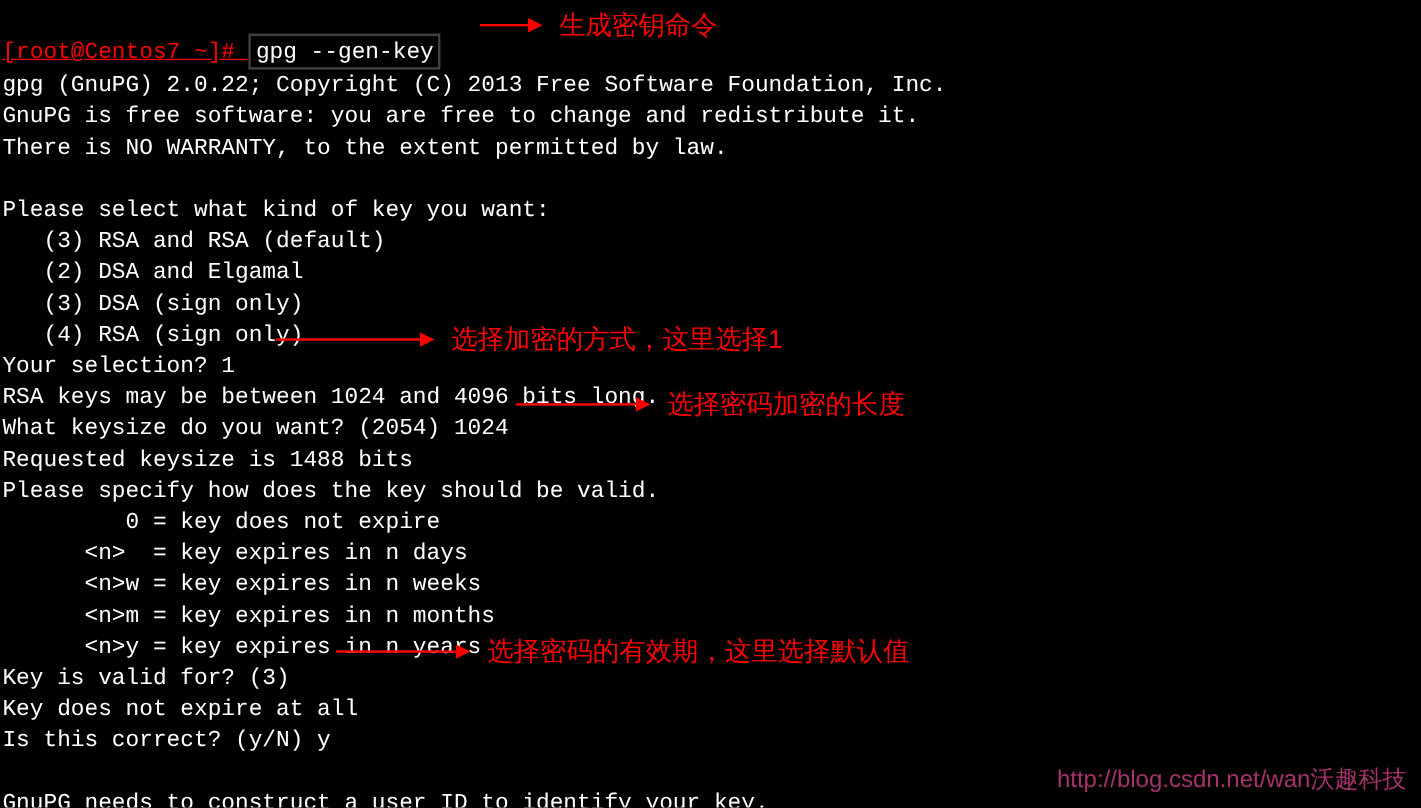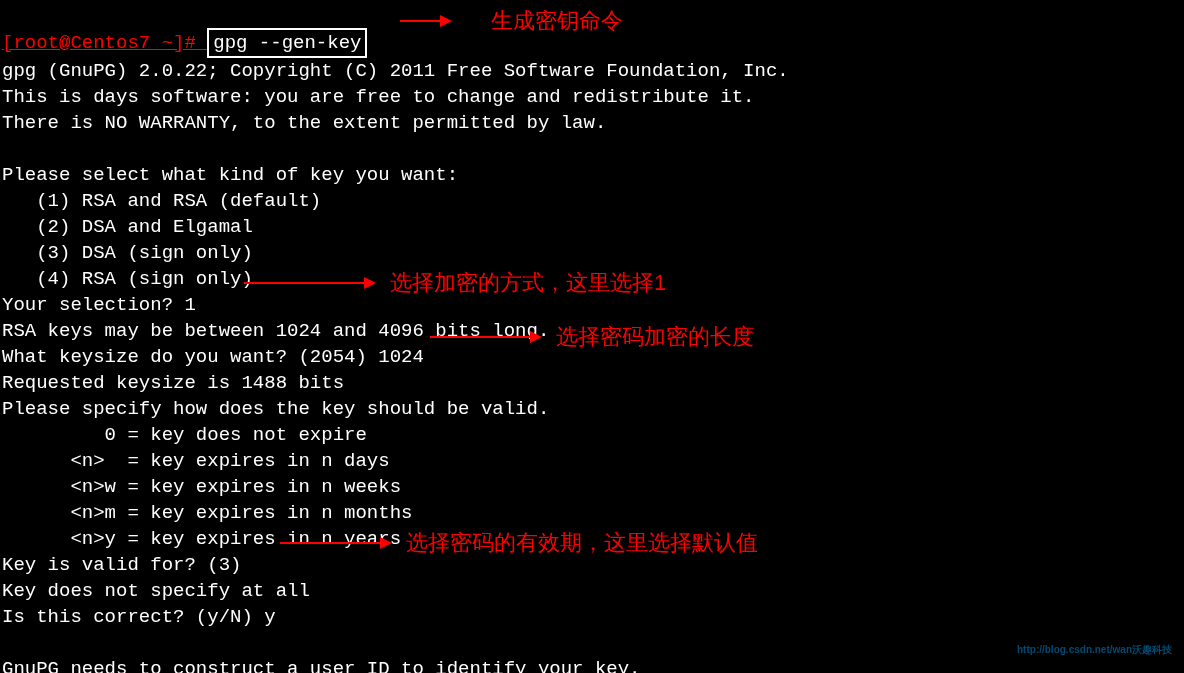--- a/index.html
+++ b/index.html
@@ -17,21 +17,21 @@
     }
     .terminal {
       white-space: pre;
       position: relative;
     }
     .prompt {
       color: #ff0000;
       text-decoration: underline;
     }
     .cmd-box {
-      border: 2px solid #ffffff;
+      border: 2px solid #404040;
       display: inline-block;
       padding: 0 4px;
       color: #fff;
     }
     .annotation {
       position: absolute;
       color: #ff0000;
       font-family: 'SimSun', 'Microsoft YaHei', sans-serif;
       font-size: 22px;
       display: flex;
@@ -53,64 +53,63 @@
       border-bottom: 6px solid transparent;
     }
     .ann-text {
       margin-left: 16px;
       white-space: nowrap;
     }
     .watermark {
       position: absolute;
       right: 12px;
       bottom: 10px;
-      color: #0369a1;
-      font-size: 10px;
+      color: #ec4899;
+      font-size: 20px;
       font-family: Arial, sans-serif;
       opacity: 0.7;
-      font-weight: bold;
     }
   </style>
 </head>
 <body>
 
 <div class="terminal">
 <span class="prompt">[root@Centos7 ~]# </span><span class="cmd-box"><span>gpg --gen-key</span></span>
-<span>gpg (GnuPG) 2.0.22; Copyright (C) 2011 Free Software Foundation, Inc.</span>
-<span>This is days software: you are free to change and redistribute it.</span>
+<span>gpg (GnuPG) 2.0.22; Copyright (C) 2013 Free Software Foundation, Inc.</span>
+<span>GnuPG is free software: you are free to change and redistribute it.</span>
 <span>There is NO WARRANTY, to the extent permitted by law.</span>
 <span></span>
 <span>Please select what kind of key you want:</span>
-<span>   (1) RSA and RSA (default)</span>
+<span>   (3) RSA and RSA (default)</span>
 <span>   (2) DSA and Elgamal</span>
 <span>   (3) DSA (sign only)</span>
 <span>   (4) RSA (sign only)</span>
 <span>Your selection? 1</span>
 <span>RSA keys may be between 1024 and 4096 bits long.</span>
 <span>What keysize do you want? (2054) 1024</span>
 <span>Requested keysize is 1488 bits</span>
 <span>Please specify how does the key should be valid.</span>
 <span>         0 = key does not expire</span>
 <span>      &lt;n&gt;  = key expires in n days</span>
 <span>      &lt;n&gt;w = key expires in n weeks</span>
 <span>      &lt;n&gt;m = key expires in n months</span>
 <span>      &lt;n&gt;y = key expires in n years</span>
 <span>Key is valid for? (3)</span>
-<span>Key does not specify at all</span>
+<span>Key does not expire at all</span>
 <span>Is this correct? (y/N) y</span>
 <span></span>
 <span>GnuPG needs to construct a user ID to identify your key.</span>
 </div>
 
-<div class="annotation" style="top:8px; left:400px;gap:25px;">
+<div class="annotation" style="top:8px; left:400px;">
   <span class="arrow-line" style="width:50px;"></span>
   <span class="ann-text">生成密钥命令</span>
 </div>
 
-<div class="annotation" style="top:270px; left:244px;">
+<div class="annotation" style="top:270px; left:230px;">
   <span class="arrow-line" style="width:130px;"></span>
   <span class="ann-text">选择加密的方式，这里选择1</span>
 </div>
 
 <div class="annotation" style="top:324px; left:430px;align-items:center;">
   <span class="arrow-line" style="width:110px;"></span>
   <span class="ann-text">选择密码加密的长度</span>
 </div>
 
 <div class="annotation" style="top:530px; left:280px;">

